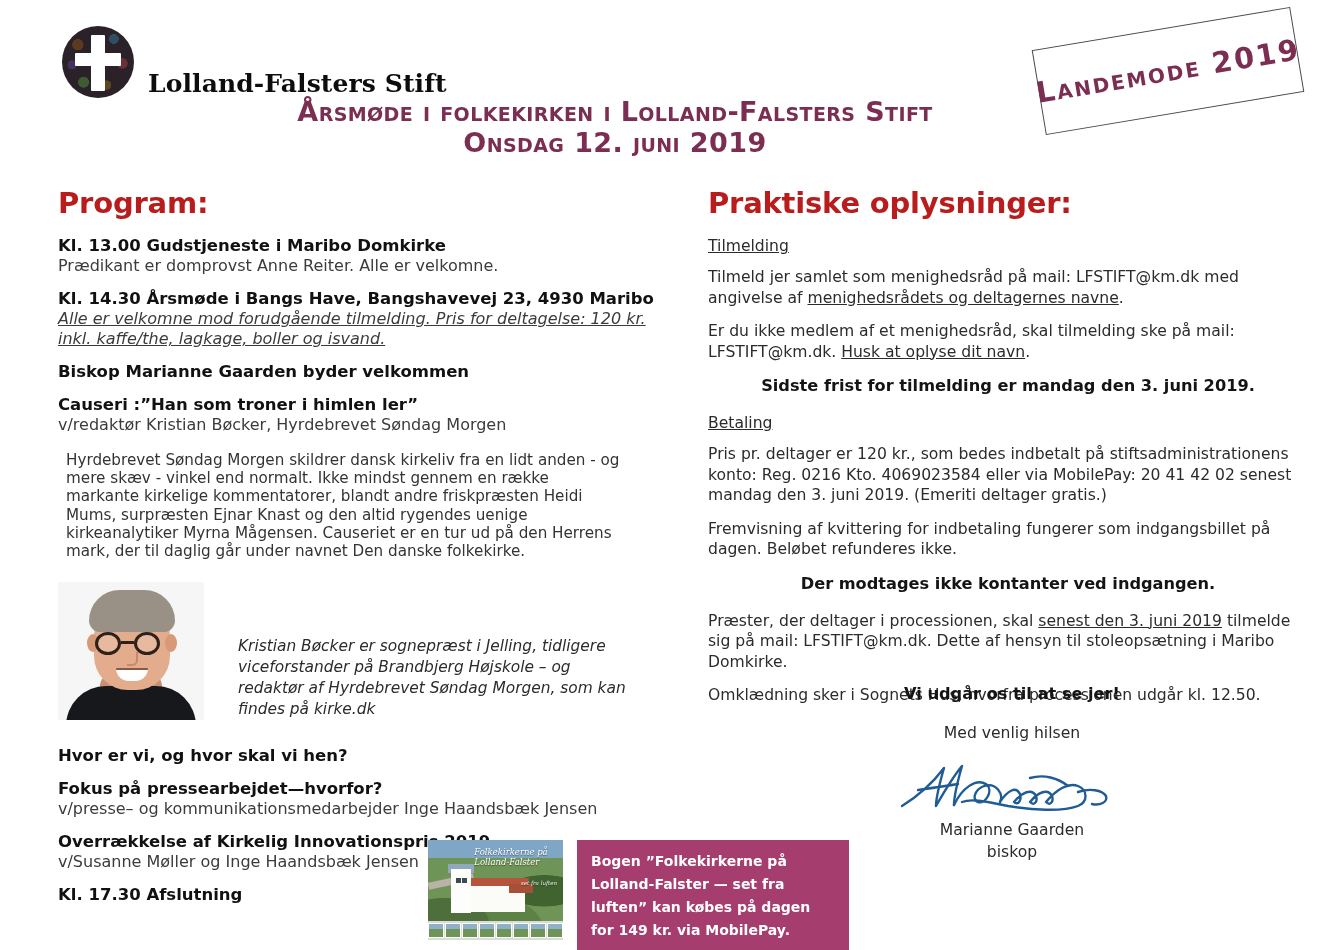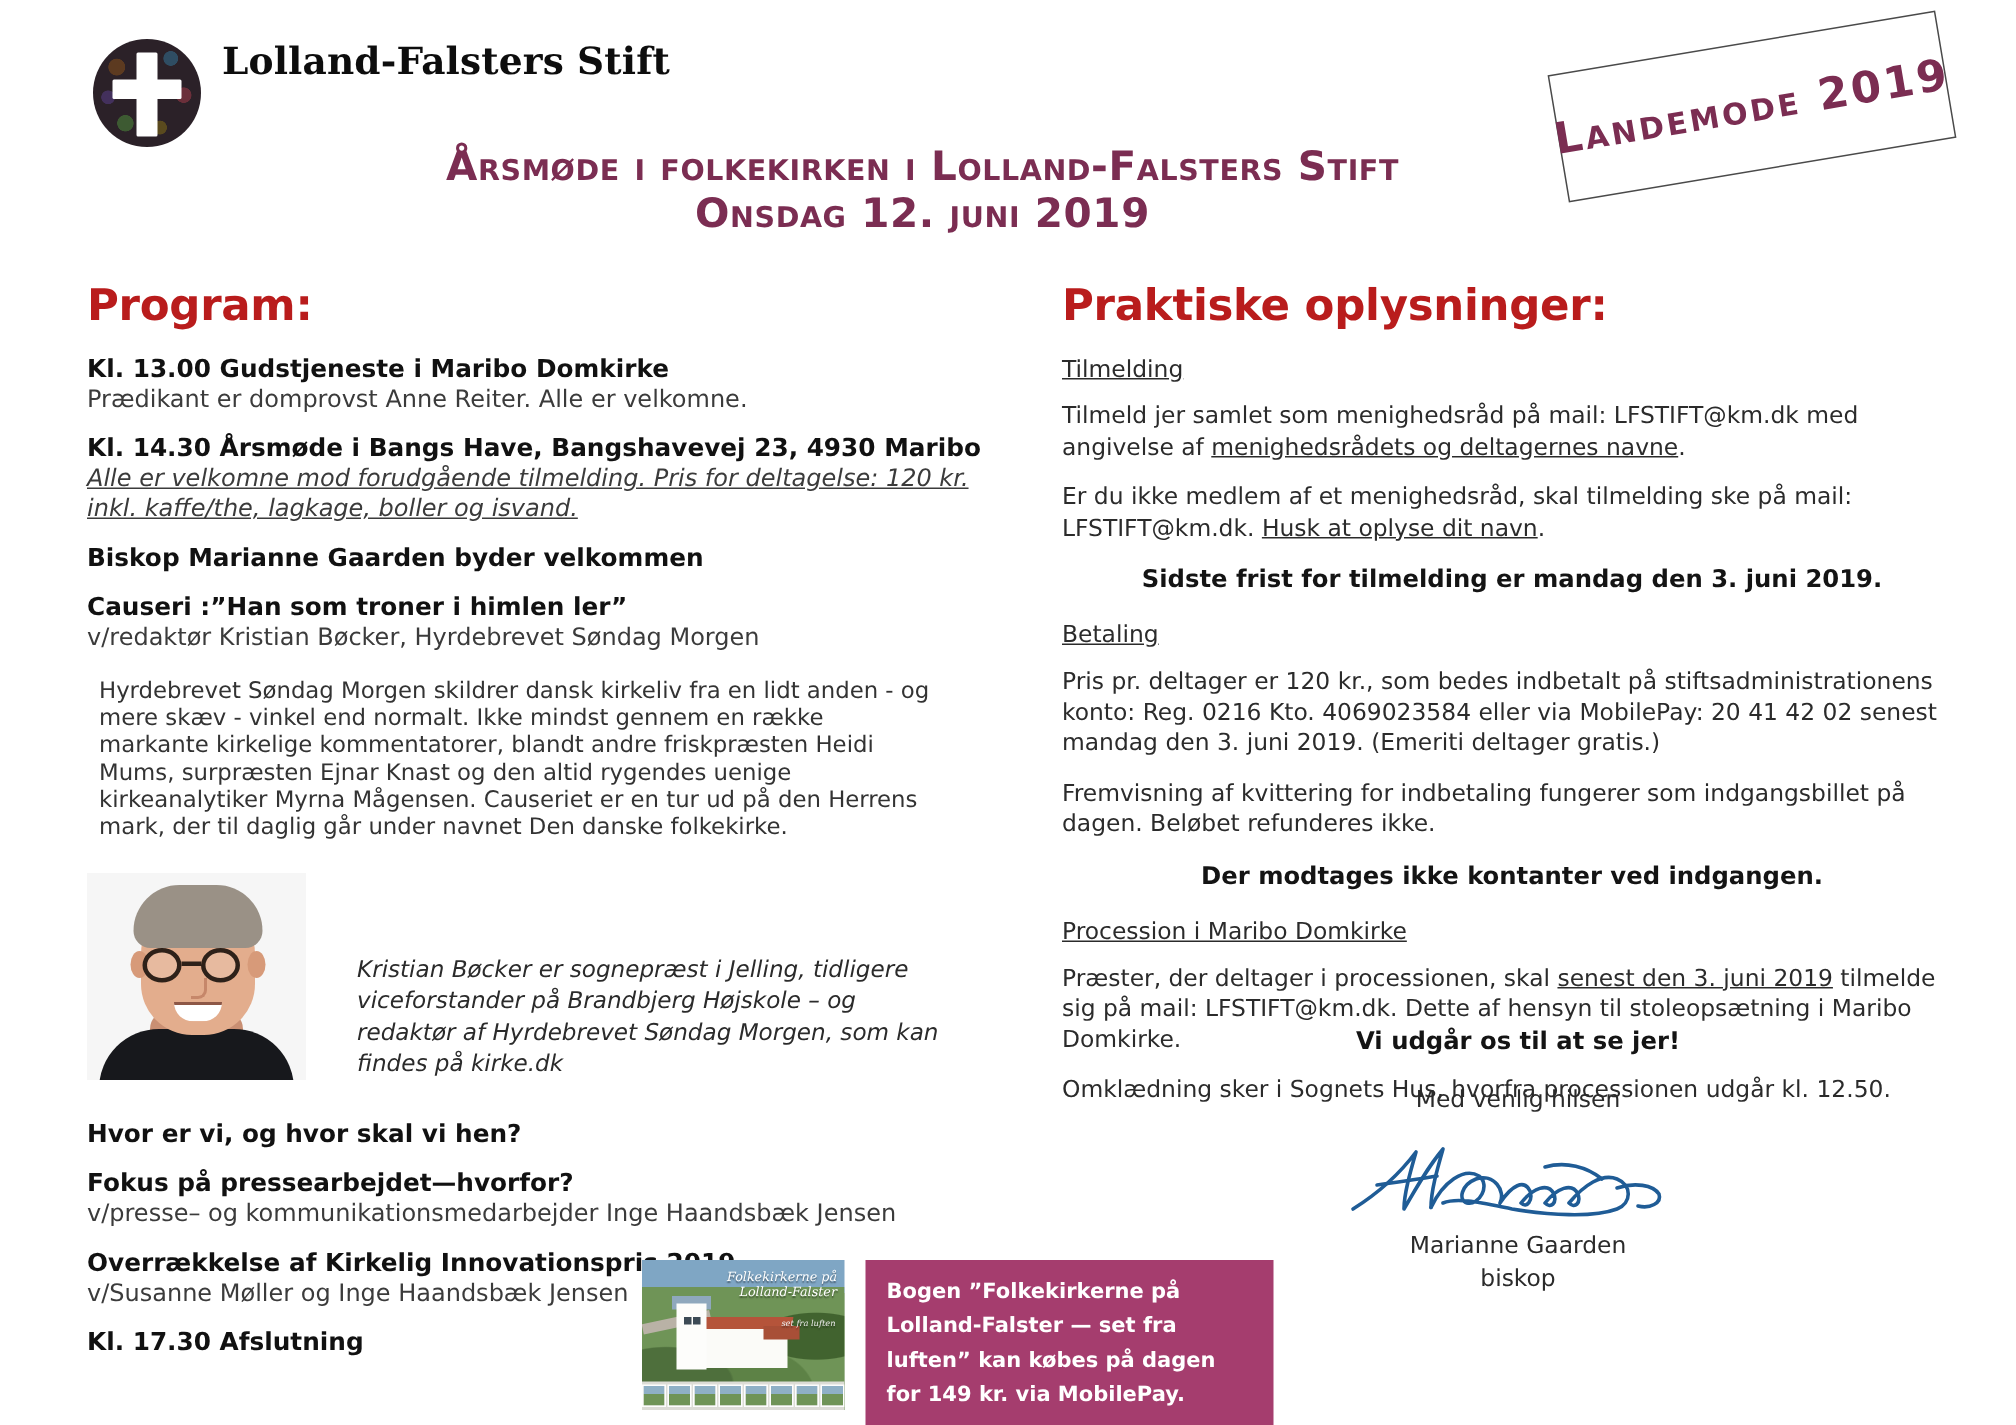--- a/index.html
+++ b/index.html
@@ -16,21 +16,21 @@
     font-family: "DejaVu Sans", "Liberation Sans", sans-serif;
     color: #231f20;
   }
 
   
   .logo-block {
     position: absolute;
     left: 62px;
     top: 26px;
     display: flex;
-    align-items: flex-start;
+    align-items: flex-end;
     gap: 14px;
   }
   .logo-mark {
     width: 72px;
     height: 72px;
     border-radius: 50%;
     position: relative;
     overflow: hidden;
     background:
       radial-gradient(circle at 22% 26%, #5c3a20 0 7%, transparent 7.5%),
@@ -347,21 +347,21 @@
     box-sizing: border-box;
   }
   .book-cover .strip i {
     flex: 1;
     background: linear-gradient(#8fb0c6 0 40%, #6f9457 40% 100%);
     border: 1px solid #fdfdfd;
     box-sizing: border-box;
   }
   .book-cover .cover-title {
     position: absolute; right: 5px; top: 7px; width: 62%;
-    text-align: right;
+    text-align: left;
     font-family: "DejaVu Serif", "Liberation Serif", serif;
     font-style: italic;
     font-size: 8.5px;
     line-height: 10px;
     color: #ffffff;
     text-shadow: 0 1px 1px rgba(0,0,0,0.45);
   }
   .book-cover .cover-sub {
     position: absolute; right: 6px; top: 40px; width: 50%;
     text-align: right;
@@ -474,21 +474,20 @@
     <span>Er du ikke medlem af et menighedsråd, skal tilmelding ske på mail: LFSTIFT@km.dk. </span><u>Husk at oplyse dit navn</u><span>.</span>
   </div>
 
   <div class="center-bold">Sidste frist for tilmelding er mandag den 3. juni 2019.</div>
 
   <div class="sub-head">Betaling</div>
   <div class="para">Pris pr. deltager er 120 kr., som bedes indbetalt på stiftsadministrationens konto: Reg. 0216 Kto. 4069023584 eller via MobilePay: 20 41 42 02 senest mandag den 3. juni 2019. (Emeriti deltager gratis.)</div>
   <div class="para">Fremvisning af kvittering for indbetaling fungerer som indgangsbillet på dagen. Beløbet refunderes ikke.</div>
   <div class="center-bold">Der modtages ikke kontanter ved indgangen.</div>
 
-  <div class="sub-head">Procession i Maribo Domkirke</div>
   <div class="para">
     <span>Præster, der deltager i processionen, skal </span><u>senest den 3. juni 2019</u><span> tilmelde sig på mail: LFSTIFT@km.dk. Dette af hensyn til stoleopsætning i Maribo Domkirke.</span>
   </div>
   <div class="para">Omklædning sker i Sognets Hus, hvorfra processionen udgår kl. 12.50.</div>
 </div>
 
 <div class="sign-block">
   <div class="sign-greet">Vi udgår os til at se jer!</div>
   <div class="sign-regards">Med venlig hilsen</div>
 

